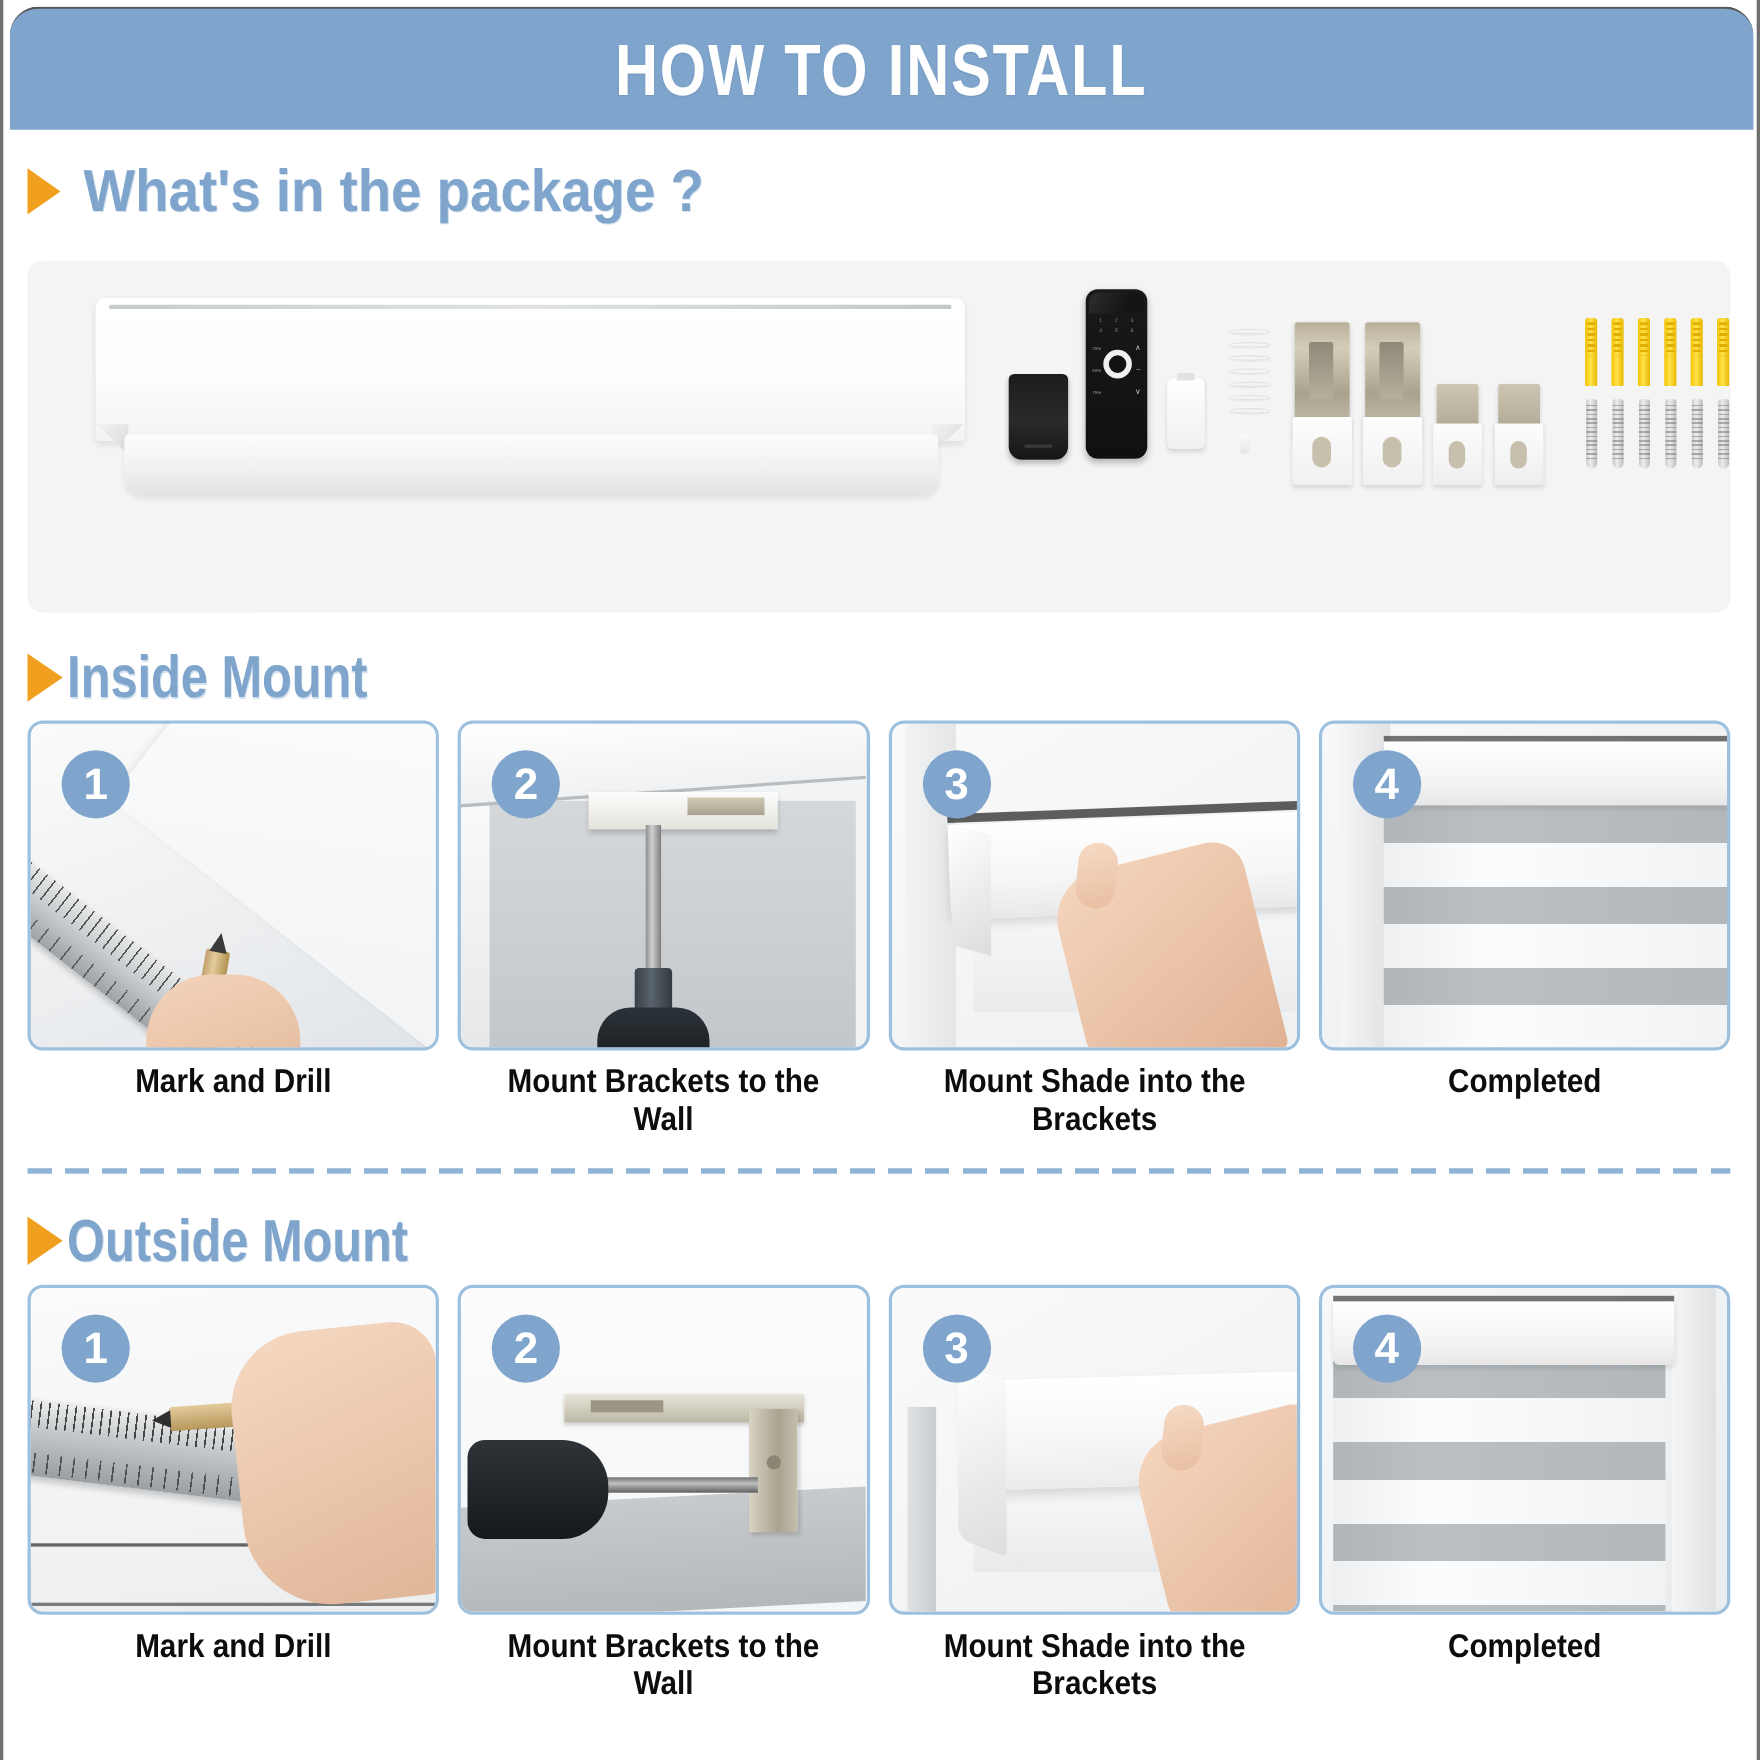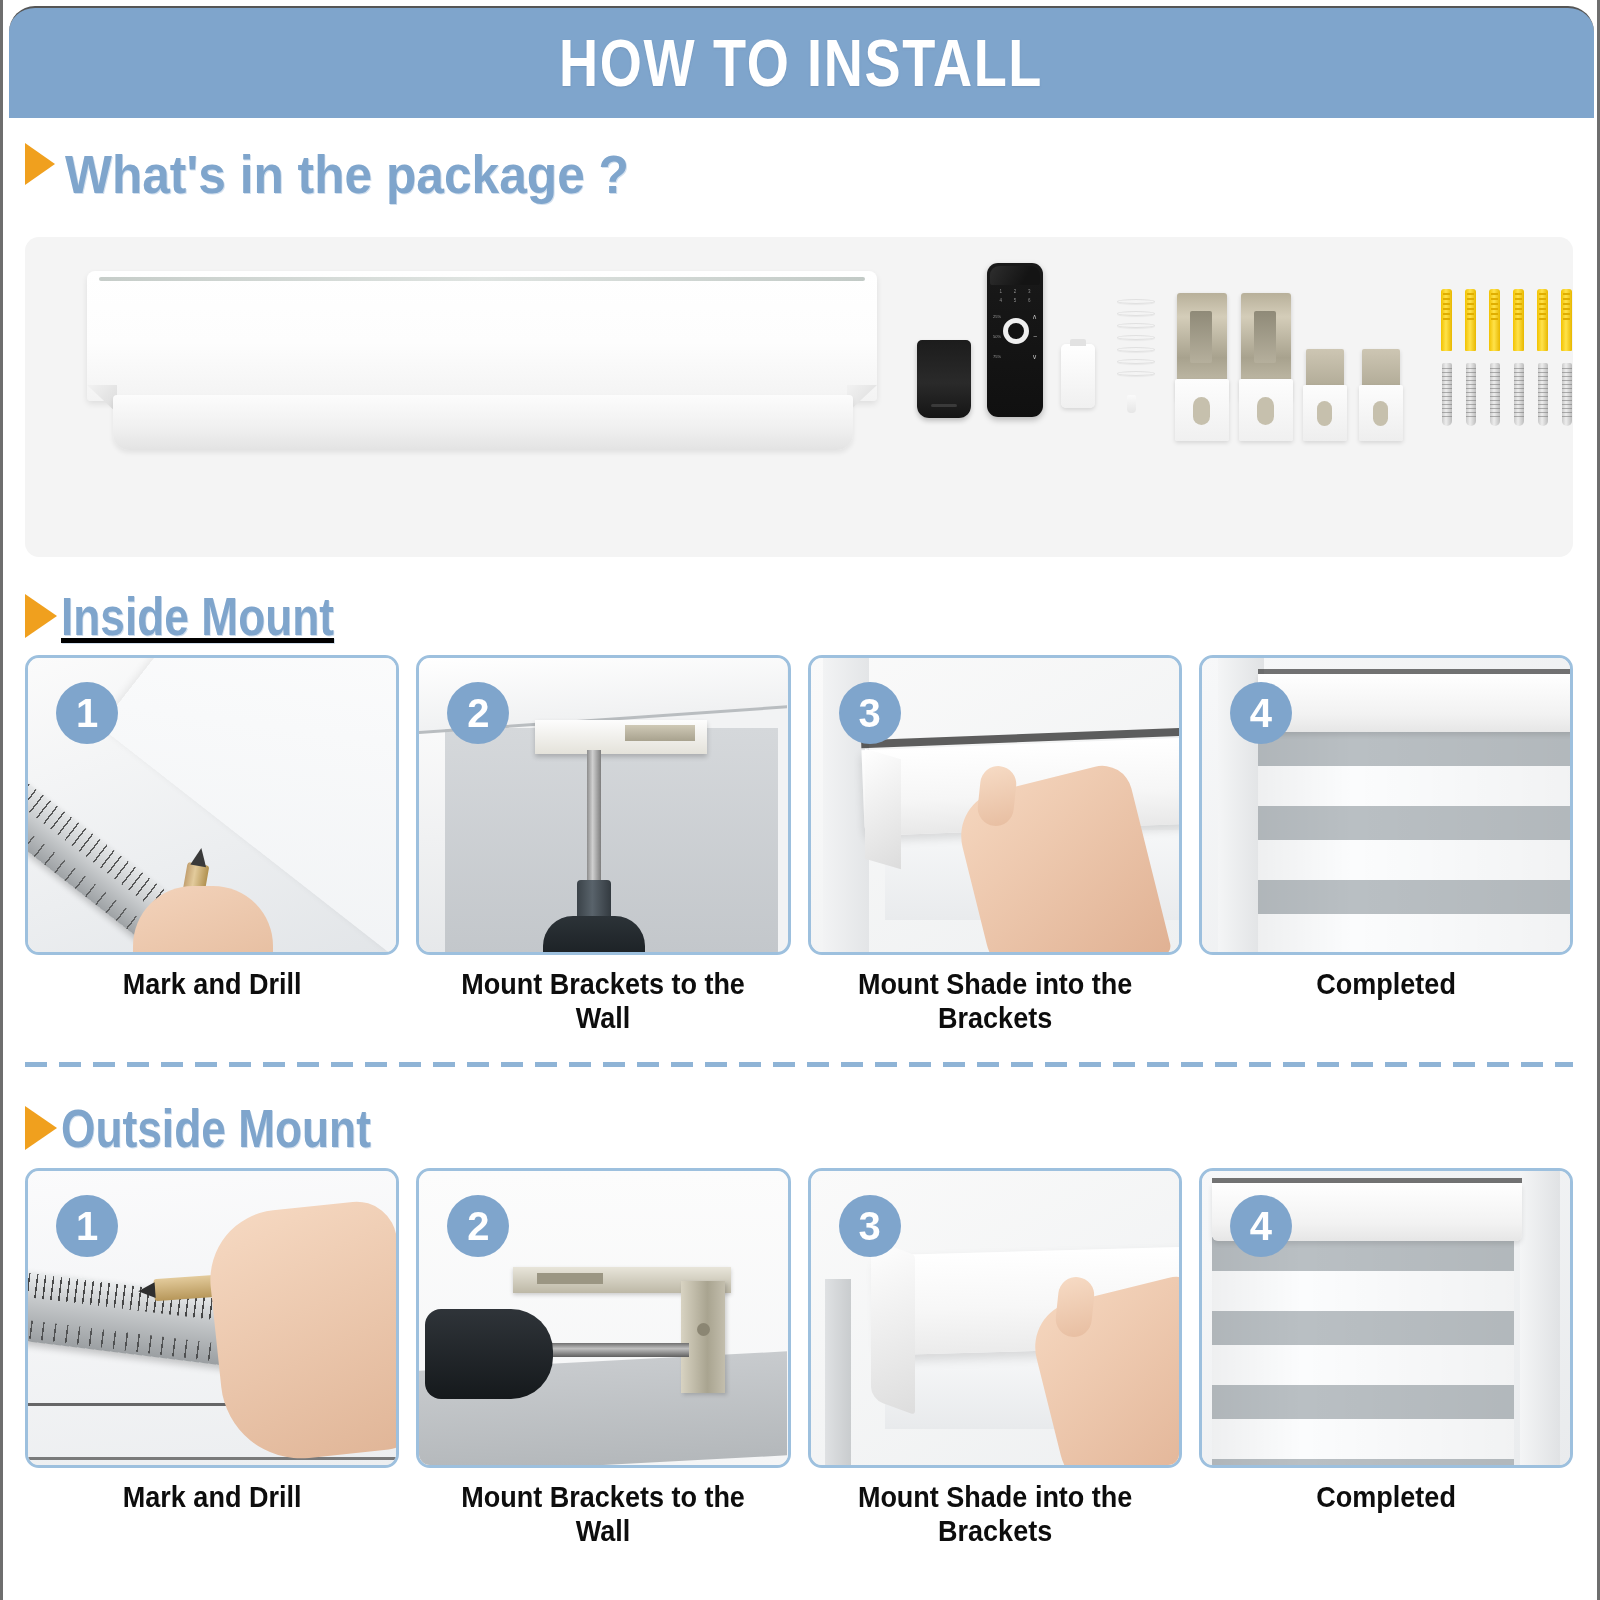--- a/index.html
+++ b/index.html
@@ -24,21 +24,21 @@
     color:#ffffff; font-size:66px; font-weight:bold;
     letter-spacing:2px;
     transform:scaleX(0.82); transform-origin:center;
     font-family:"Liberation Sans Narrow","Liberation Sans",sans-serif;
     text-shadow:0 1px 2px rgba(90,120,155,.35);
   }
 
   
   .pkg-heading{
     position:absolute; left:22px; top:143px;
-    display:flex; align-items:flex-start; gap:10px;
+    display:flex; align-items:center; gap:21px;
   }
   .tri{
     width:0;height:0;border-style:solid;
     border-width:21px 0 21px 30px;
     border-color:transparent transparent transparent #f0a01e;
   }
   .tri.sm{ border-width:22px 0 22px 32px; }
   .pkg-heading-text{
     font-size:54px; font-weight:bold; color:#7fa5cc;
     transform:scaleX(0.92); transform-origin:left center;
@@ -46,21 +46,21 @@
   }
   .mount-heading{
     position:absolute; left:22px;
     display:flex; align-items:center; gap:4px;
   }
   .mount-heading-text{
     font-size:54px; font-weight:bold; color:#7fa5cc;
     transform:scaleX(0.82); transform-origin:left center;
     text-shadow:1px 1px 0 rgba(130,165,205,.35);
   }
-  #inside-heading{ top:585px;text-decoration:underline; }
+  #inside-heading{ top:585px; }
   #outside-heading{ top:1097px; }
 
   
   .pkg-panel{
     position:absolute; left:22px; top:237px; width:1548px; height:320px;
     background:#f4f4f4; border-radius:14px;
   }
 
   
   .shade{ position:absolute; left:42px; top:20px; width:820px; height:215px; }

